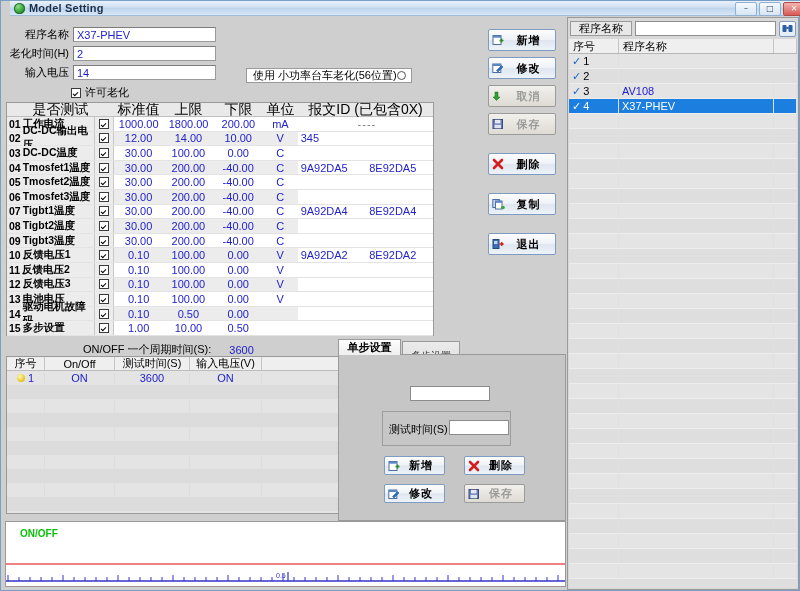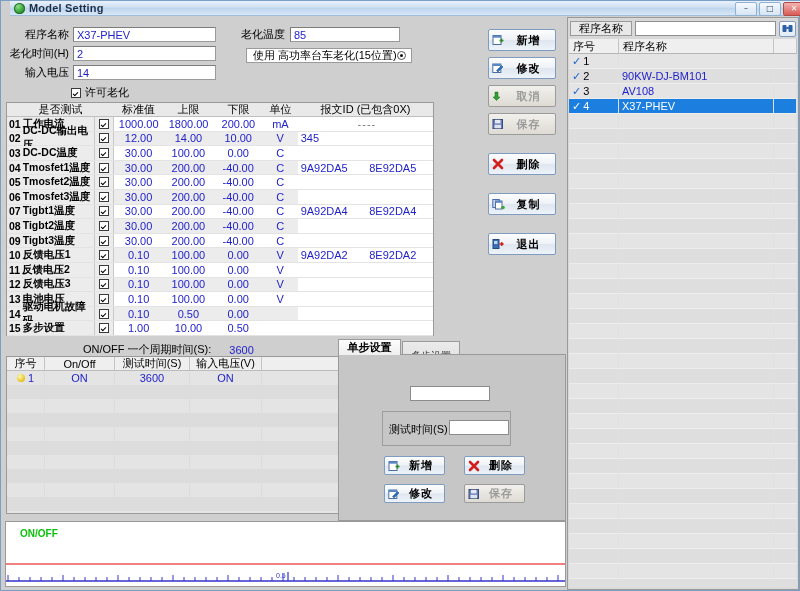--- a/index.html
+++ b/index.html
@@ -47,21 +47,21 @@
     border-left:1.6px solid #000;border-bottom:1.6px solid #000;transform:rotate(-45deg);}
 
   .radiobox{border:1px solid #9a9a9a;background:#fff;box-sizing:border-box;
     display:flex;align-items:center;justify-content:space-between;padding:0 5px 0 6px;font-size:11px;color:#000;}
   .radio{width:9px;height:9px;border:1px solid #555;border-radius:50%;background:#fff;position:relative;box-sizing:border-box;}
   .radio.on:after{content:"";position:absolute;left:2px;top:2px;width:3px;height:3px;border-radius:50%;background:#111;}
 
   
   .grid{position:absolute;left:5px;top:101px;width:428px;height:234px;
     background:#fff;border:1px solid #9a9a9a;box-sizing:border-box;}
-  .ghead{display:flex;height:14px;background:#e9e9e9;font-size:11px;color:#000;
+  .ghead{display:flex;height:14px;background:#e9e9e9;font-size:14px;color:#000;
     border-bottom:1px solid #bfbfbf;box-sizing:border-box;}
   .ghead div{display:flex;align-items:center;justify-content:center;box-sizing:border-box;}
   .grow{display:flex;height:14.6px;font-size:11px;box-sizing:border-box;border-bottom:1px solid #e3e3e3;}
   .grow > div{display:flex;align-items:center;box-sizing:border-box;}
   .c-name{width:100px;padding-left:2px;color:#000;border-right:1px solid #c9c9c9;background:#ececec;font-weight:bold;font-size:10.5px;}
   .c-name .num{margin-right:2px;}
   .c-chk{width:22px;justify-content:center;background:#ececec;border-right:1px solid #c9c9c9;}
   .c-std{width:56px;justify-content:center;color:#2222cc;}
   .c-up{width:58px;justify-content:center;color:#2222cc;}
   .c-low{width:56px;justify-content:center;color:#2222cc;}
@@ -189,27 +189,23 @@
     </div>
     <div class="frow" style="left:0;top:49px;">
       <span class="lbl flabel">输入电压</span>
       <span class="tfield" style="width:143px;height:15px;">14</span>
     </div>
     <div class="frow" style="left:70px;top:69px;">
       <span class="chk on"></span>
       <span class="lbl" style="margin-left:4px;">许可老化</span>
     </div>
 
-    <div class="frow" style="left:240px;top:11px;">
-      <span class="lbl" style="margin-right:5px;">老化温度</span>
-      <span class="tfield" style="width:110px;height:15px;">85</span>
-    </div>
-    <div class="radiobox" style="position:absolute;left:245px;top:32px;width:166px;height:15px;">
-      <span>使用  高功率台车老化(15位置)</span>
-      <span class="radio on"></span>
+    <div class="radiobox" style="position:absolute;left:245px;top:52px;width:166px;height:15px;">
+      <span>使用  小功率台车老化(56位置)</span>
+      <span class="radio"></span>
     </div>
   </div>
 
   <div class="grid">
     <div class="ghead">
       <div class="hl-name">是否测试</div>
       <div class="hl-std">标准值</div>
       <div class="hl-up">上限</div>
       <div class="hl-low">下限</div>
       <div class="hl-unit">单位</div>
@@ -531,21 +527,20 @@
         <div class="lg-c2">程序名称</div>
         <div class="lg-c3"></div>
       </div>
       <div id="list-body">
           <div class="lg-row">
             <div class="lg-c1"><span class="tick">✓</span>1</div>
             <div class="lg-c3"></div>
           </div>
           <div class="lg-row alt">
             <div class="lg-c1"><span class="tick">✓</span>2</div>
-            <div class="lg-c2">90KW-DJ-BM101</div>
             <div class="lg-c3"></div>
           </div>
           <div class="lg-row">
             <div class="lg-c1"><span class="tick">✓</span>3</div>
             <div class="lg-c2">AV108</div>
             <div class="lg-c3"></div>
           </div>
           <div class="lg-row sel">
             <div class="lg-c1"><span class="tick">✓</span>4</div>
             <div class="lg-c2">X37-PHEV</div>

